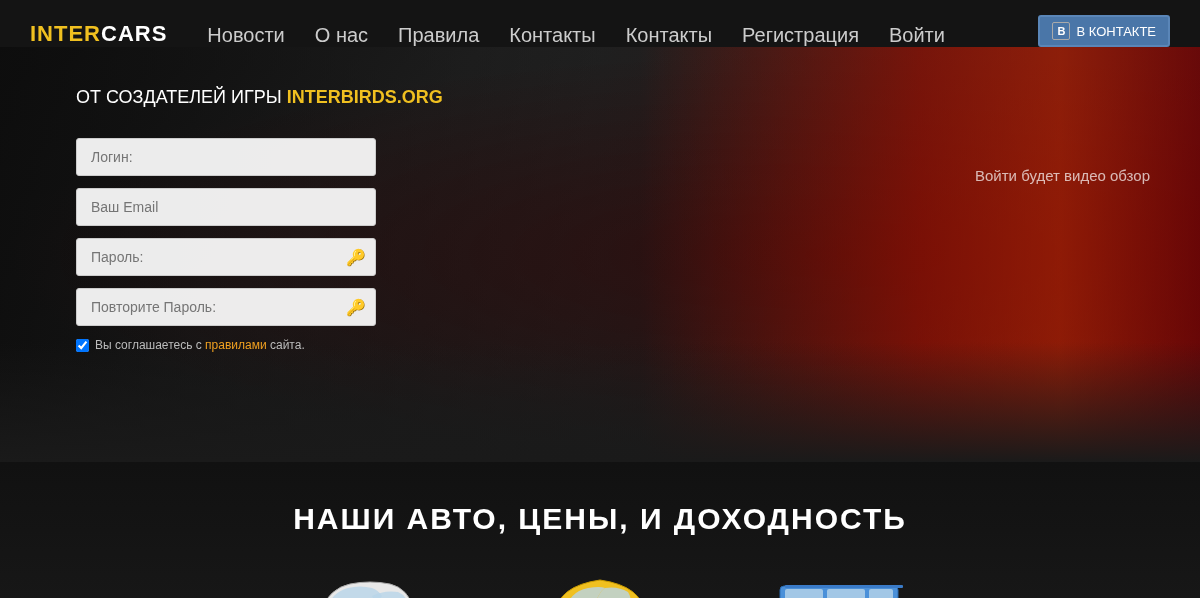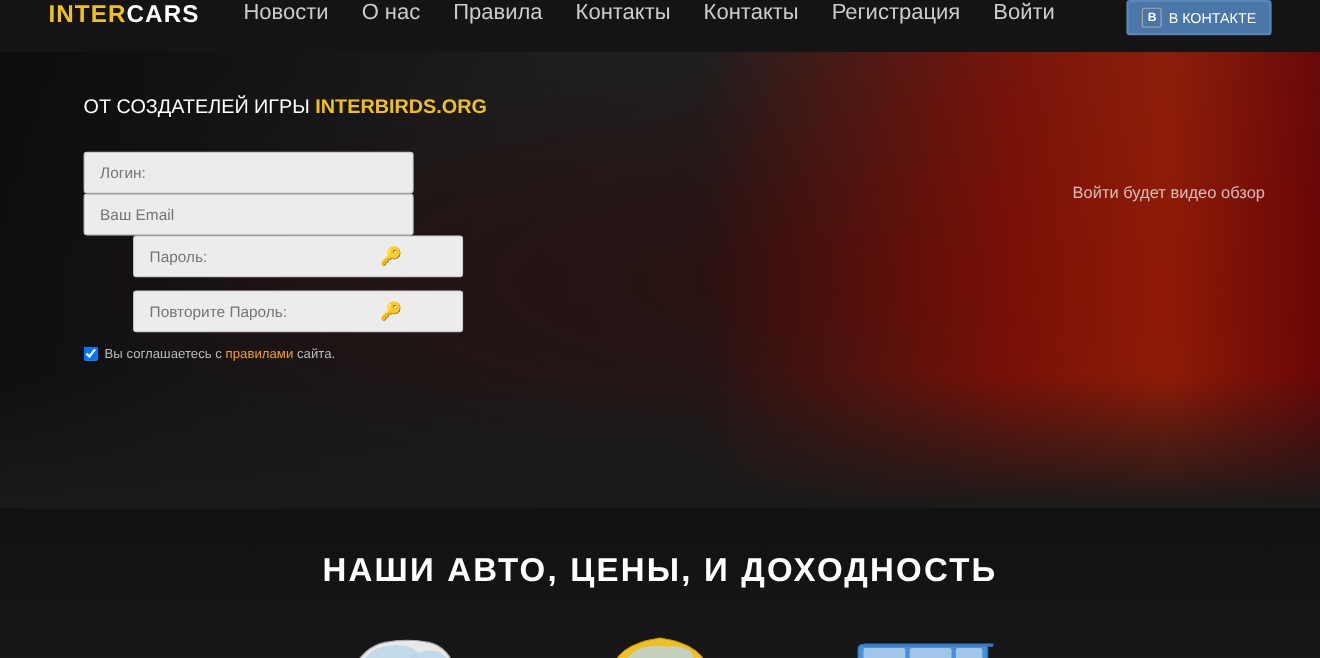--- a/index.html
+++ b/index.html
@@ -9,22 +9,22 @@
       background: #1a1a1a;
       color: #fff;
       width: 1200px;
       overflow-x: hidden;
     }
 
     
     .header {
       background: rgba(20, 20, 20, 0.95);
       display: flex;
-      align-items: flex-start;
-      padding: 0 44px;
+      align-items: flex-end;
+      padding: 0 30px;
       height: 47px;
       position: relative;
       z-index: 10;
     }
 
     .logo {
       display: flex;
       align-items: baseline;
       gap: 0;
       margin-right: 40px;
@@ -137,21 +137,21 @@
       font-weight: 700;
     }
 
     .form-container {
       width: 300px;
     }
 
     .form-input {
       width: 100%;
       padding: 10px 14px;
-      margin-bottom: 0;
+      margin-bottom: 12px;
       background: rgba(255,255,255,0.92);
       border: 1px solid #ccc;
       border-radius: 3px;
       font-size: 14px;
       color: #666;
       outline: none;
       position: relative;
     }
 
     .input-wrapper {
@@ -161,21 +161,20 @@
 
     .input-wrapper input {
       width: 100%;
       padding: 10px 40px 10px 14px;
       background: rgba(255,255,255,0.92);
       border: 1px solid #ccc;
       border-radius: 3px;
       font-size: 14px;
       color: #4d7c0f;
       outline: none;
-      margin-left: 45px;
     }
 
     .input-icon {
       position: absolute;
       right: 10px;
       top: 50%;
       transform: translateY(-50%);
       color: #f0a020;
       font-size: 16px;
     }

